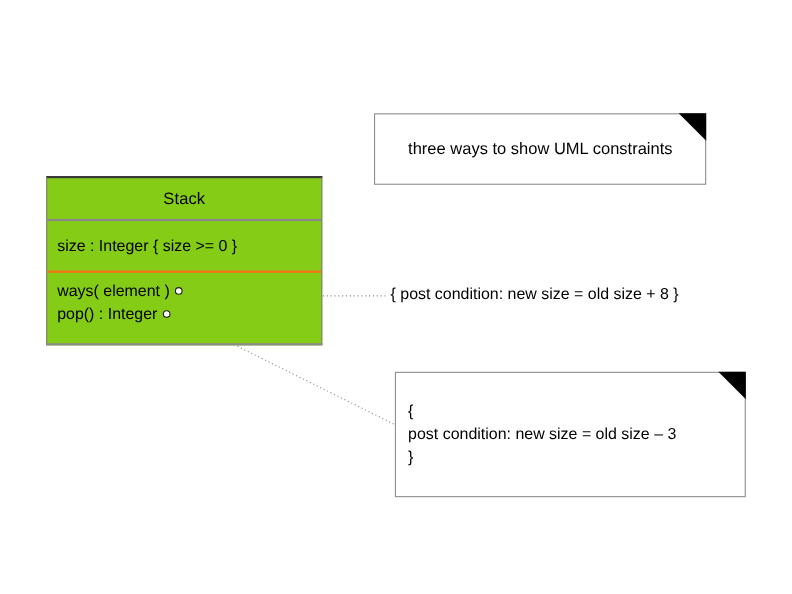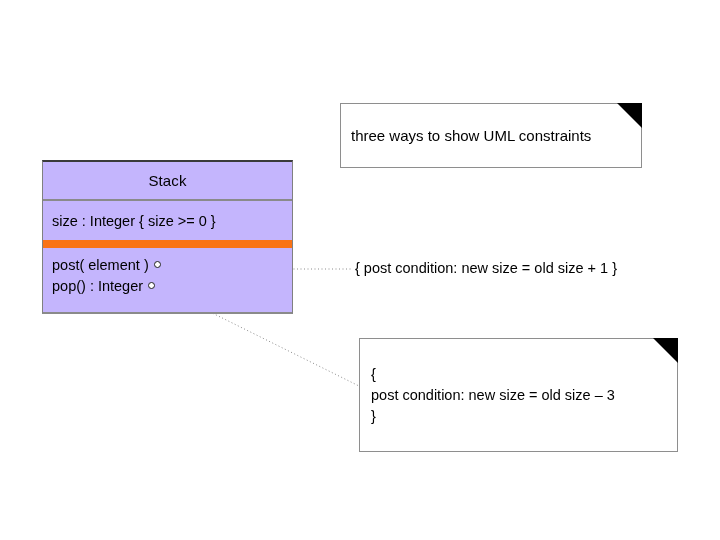--- a/index.html
+++ b/index.html
@@ -18,21 +18,21 @@
   }
 
   
   .class-box {
     position: absolute;
     left: 42px;
     top: 160px;
     width: 251px;
     height: 154px;
     box-sizing: border-box;
-    background: #c4b5fd;
+    background: #84cc16;
     border: 1px solid #808080;
     border-top: 2px solid #3a3a3a;
     border-bottom: 2px solid #8a8a8a;
   }
   .class-name-compartment {
     position: absolute;
     left: 0; top: 0;
     width: 100%;
     height: 39px;
     box-sizing: border-box;
@@ -45,21 +45,21 @@
     font-size: 15px;
     color: #000000;
     letter-spacing: 0.1px;
   }
   .class-attr-compartment {
     position: absolute;
     left: 0; top: 39px;
     width: 100%;
     height: 47px;
     box-sizing: border-box;
-    border-bottom: 8px solid #f97316;
+    border-bottom: 2px solid #f97316;
     display: flex;
     align-items: center;
   }
   .class-attr-text {
     font-size: 14.5px;
     color: #000000;
     padding-left: 9px;
   }
   .class-ops-compartment {
     position: absolute;
@@ -129,20 +129,21 @@
     top: 103px;
     width: 302px;
     height: 65px;
   }
   #note-top .note-body {
     justify-content: center;
     padding-left: 10px;
   }
   #note-top .note-line {
     font-size: 15px;
+    margin-left: 20px;
   }
 
   #note-bottom {
     left: 359px;
     top: 338px;
     width: 319px;
     height: 114px;
   }
   #note-bottom .note-body {
     justify-content: center;
@@ -183,39 +184,39 @@
     <div class="class-name-compartment">
       <span class="class-name-text">Stack</span>
     </div>
 
     <div class="class-attr-compartment">
       <span class="class-attr-text">size : Integer { size &gt;= 0 }</span>
     </div>
 
     <div class="class-ops-compartment">
       <div class="op-row">
-        <span>post( element )</span>
+        <span>ways( element )</span>
         <span class="anchor-dot"></span>
       </div>
       <div class="op-row">
         <span>pop() : Integer</span>
         <span class="anchor-dot"></span>
       </div>
     </div>
 
   </div>
 
   <div class="note" id="note-top">
     <div class="note-body">
       <div class="note-line">three ways to show UML constraints</div>
     </div>
     <div class="note-fold"></div>
   </div>
 
-  <div id="inline-constraint">{ post condition: new size = old size + 1 }</div>
+  <div id="inline-constraint">{ post condition: new size = old size + 8 }</div>
 
   <div class="note" id="note-bottom">
     <div class="note-body">
       <div class="note-line">{</div>
       <div class="note-line">post condition: new size = old size – 3</div>
       <div class="note-line">}</div>
     </div>
     <div class="note-fold"></div>
   </div>
 

